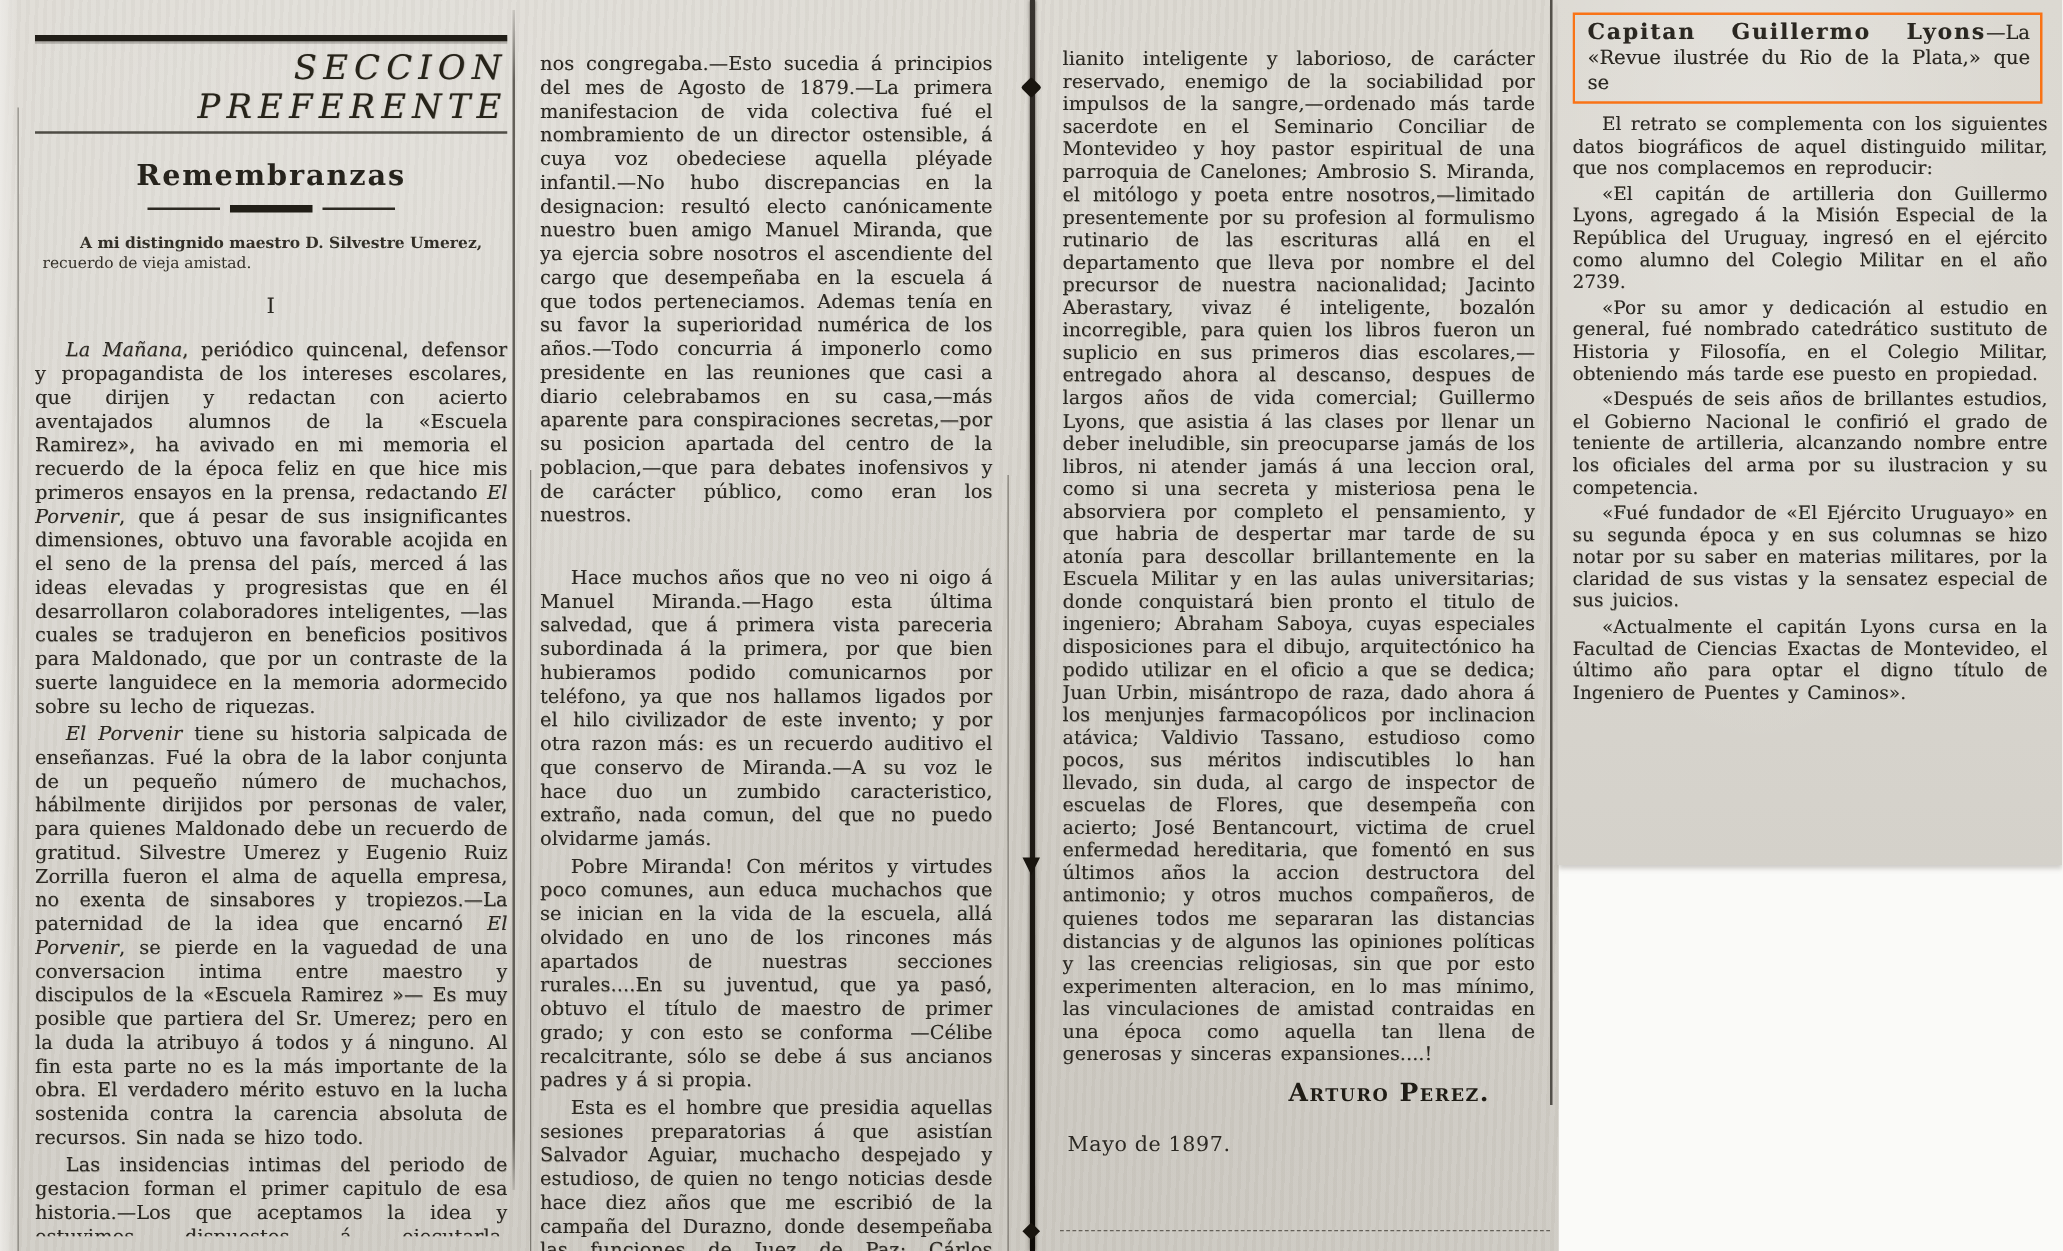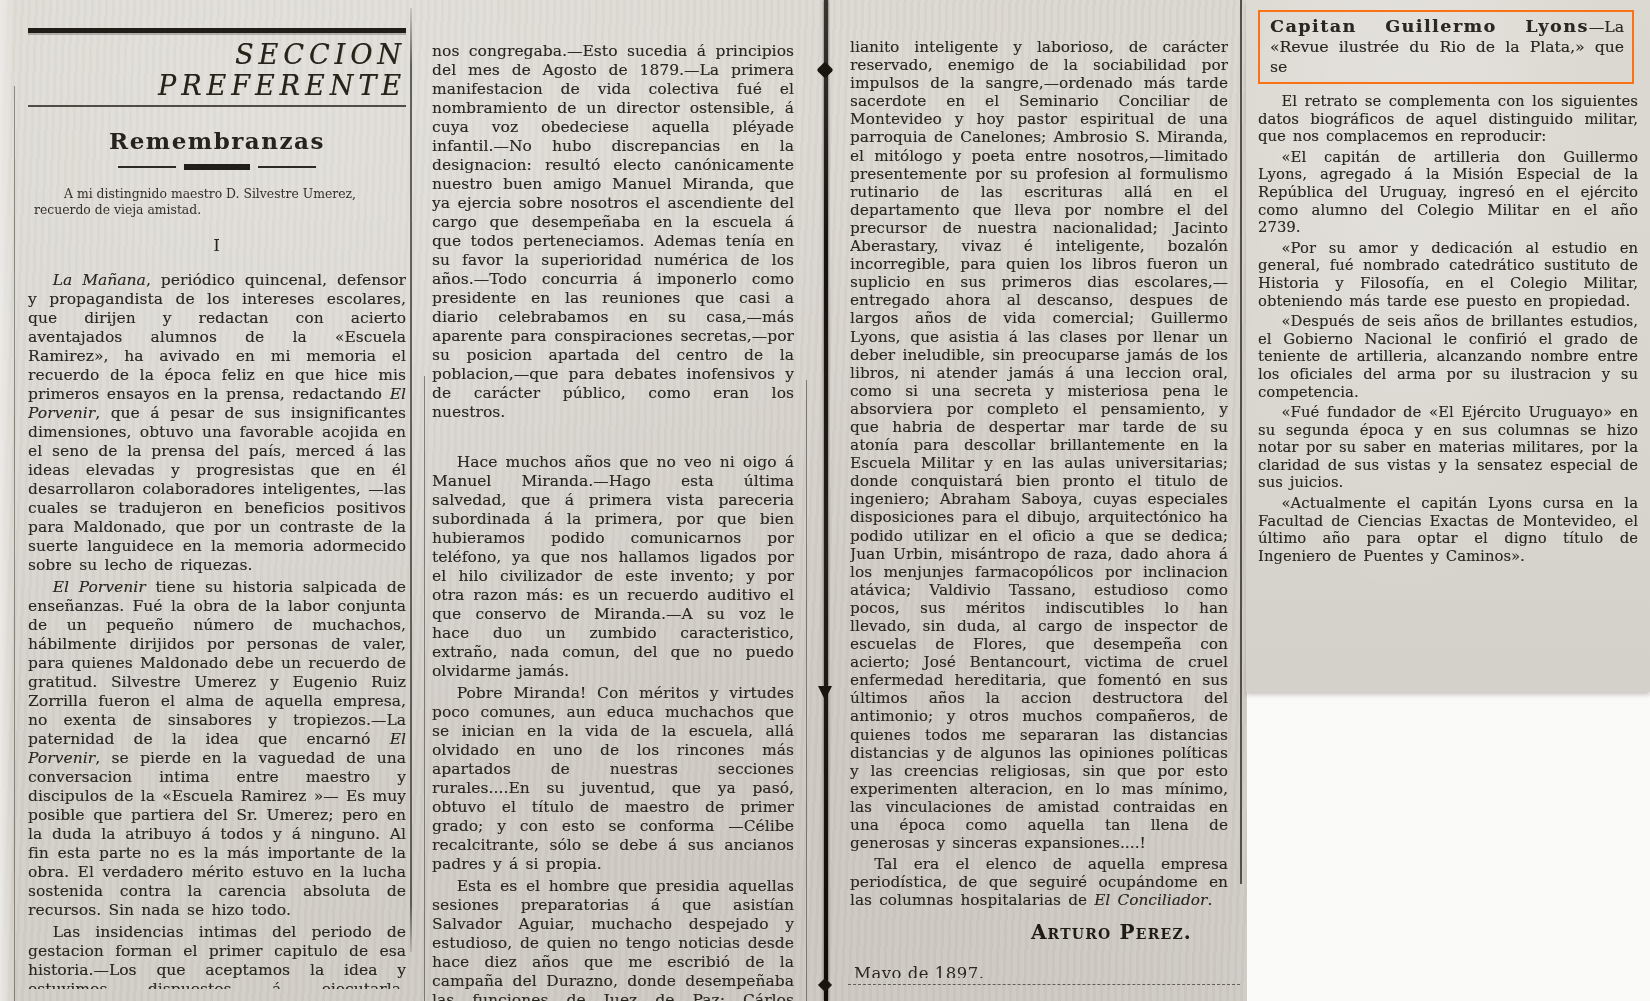--- a/index.html
+++ b/index.html
@@ -51,21 +51,21 @@
   .rule-thick{height:5px;background:#201d17;margin:14px 0 2px 0;box-shadow:0 2px 0 rgba(32,29,23,.25);}
   h1.section{margin:6px 0 4px 0;text-align:right;font-weight:normal;font-size:27px;
     letter-spacing:5px;color:#262319;text-shadow:.4px .4px .6px rgba(35,30,22,.5);font-style:italic;}
   .rule-thin{height:2px;background:#35322b;opacity:.85;}
   h2.article{margin:20px 0 8px 0;text-align:center;font-size:23px;letter-spacing:1.5px;
     font-weight:bold;color:#26231c;}
   .orn-div{display:flex;align-items:center;justify-content:center;gap:8px;margin:10px 0 16px 0;}
   .orn-div .l{width:58px;height:1.5px;background:#2c2922;}
   .orn-div .b{width:66px;height:6px;background:#211e17;}
   .dedication{font-size:12.4px;line-height:15.5px;margin:4px 0 10px 6px;color:#332f27;}
-  .dedication .d1{display:block;text-indent:30px;}
+  .dedication .d1{display:block;text-indent:30px;font-weight:bold;}
   .dedication .d2{display:block;}
   .chapter{text-align:center;font-size:17px;margin:18px 0 16px 0;letter-spacing:1px;}
 
   
   p.body{margin:0 0 3px 0;font-size:15.4px;line-height:19px;text-align:justify;
     word-spacing:2.2px;letter-spacing:.1px;
     text-shadow:.35px .35px .5px rgba(42,37,30,.38);}
   .col3 p.body{font-size:15.2px;line-height:18.1px;}
   .col4 p.body{font-size:14.7px;line-height:17.6px;}
   p.ind{text-indent:1.6em;}
@@ -123,21 +123,20 @@
   <div class="col col2">
     <p class="body">nos congregaba.—Esto sucedia á principios del mes de Agosto de 1879.—La primera manifestacion de vida colectiva fué el nombramiento de un director ostensible, á cuya voz obedeciese aquella pléyade infantil.—No hubo discrepancias en la designacion: resultó electo canónicamente nuestro buen amigo Manuel Miranda, que ya ejercia sobre nosotros el ascendiente del cargo que desempeñaba en la escuela á que todos perteneciamos. Ademas tenía en su favor la superioridad numérica de los años.—Todo concurria á imponerlo como presidente en las reuniones que casi a diario celebrabamos en su casa,—más aparente para conspiraciones secretas,—por su posicion apartada del centro de la poblacion,—que para debates inofensivos y de carácter público, como eran los nuestros.</p>
     <div class="gap"></div>
     <p class="body ind">Hace muchos años que no veo ni oigo á Manuel Miranda.—Hago esta última salvedad, que á primera vista pareceria subordinada á la primera, por que bien hubieramos podido comunicarnos por teléfono, ya que nos hallamos ligados por el hilo civilizador de este invento; y por otra razon más: es un recuerdo auditivo el que conservo de Miranda.—A su voz le hace duo un zumbido caracteristico, extraño, nada comun, del que no puedo olvidarme jamás.</p>
     <p class="body ind">Pobre Miranda! Con méritos y virtudes poco comunes, aun educa muchachos que se inician en la vida de la escuela, allá olvidado en uno de los rincones más apartados de nuestras secciones rurales....En su juventud, que ya pasó, obtuvo el título de maestro de primer grado; y con esto se conforma —Célibe recalcitrante, sólo se debe á sus ancianos padres y á si propia.</p>
     <p class="body ind">Esta es el hombre que presidia aquellas sesiones preparatorias á que asistían Salvador Aguiar, muchacho despejado y estudioso, de quien no tengo noticias desde hace diez años que me escribió de la campaña del Durazno, donde desempeñaba las funciones de Juez de Paz; Cárlos Fernandez, lector incansable de obras en francés que no eximilaba jamás, establecido hoy en Minas, con su titulo de escribano conquistado por esfuerzo propio tras largas vigilias y sacrificios; Santiago Cláuser, ita-</p>
   </div>
 
   <div class="col col3">
     <p class="body">lianito inteligente y laborioso, de carácter reservado, enemigo de la sociabilidad por impulsos de la sangre,—ordenado más tarde sacerdote en el Seminario Conciliar de Montevideo y hoy pastor espiritual de una parroquia de Canelones; Ambrosio S. Miranda, el mitólogo y poeta entre nosotros,—limitado presentemente por su profesion al formulismo rutinario de las escrituras allá en el departamento que lleva por nombre el del precursor de nuestra nacionalidad; Jacinto Aberastary, vivaz é inteligente, bozalón incorregible, para quien los libros fueron un suplicio en sus primeros dias escolares,—entregado ahora al descanso, despues de largos años de vida comercial; Guillermo Lyons, que asistia á las clases por llenar un deber ineludible, sin preocuparse jamás de los libros, ni atender jamás á una leccion oral, como si una secreta y misteriosa pena le absorviera por completo el pensamiento, y que habria de despertar mar tarde de su atonía para descollar brillantemente en la Escuela Militar y en las aulas universitarias; donde conquistará bien pronto el titulo de ingeniero; Abraham Saboya, cuyas especiales disposiciones para el dibujo, arquitectónico ha podido utilizar en el oficio a que se dedica; Juan Urbin, misántropo de raza, dado ahora á los menjunjes farmacopólicos por inclinacion atávica; Valdivio Tassano, estudioso como pocos, sus méritos indiscutibles lo han llevado, sin duda, al cargo de inspector de escuelas de Flores, que desempeña con acierto; José Bentancourt, victima de cruel enfermedad hereditaria, que fomentó en sus últimos años la accion destructora del antimonio; y otros muchos compañeros, de quienes todos me separaran las distancias distancias y de algunos las opiniones políticas y las creencias religiosas, sin que por esto experimenten alteracion, en lo mas mínimo, las vinculaciones de amistad contraidas en una época como aquella tan llena de generosas y sinceras expansiones....!</p>
-    <p class="body ind">Tal era el elenco de aquella empresa periodística, de que seguiré ocupándome en las columnas hospitalarias de <i>El Conciliador</i>.</p>
     <div class="sig">Arturo Perez.</div>
     <div class="dateline">Mayo de 1897.</div>
   </div>
 
   <div class="col col4">
     <div class="titlebox">
       <b>Capitan Guillermo Lyons</b><span>—La «Revue ilustrée du Rio de la Plata,» que se</span>
     </div>
     <p class="body ind">El retrato se complementa con los siguientes datos biográficos de aquel distinguido militar, que nos complacemos en reproducir:</p>
     <p class="body ind">«El capitán de artilleria don Guillermo Lyons, agregado á la Misión Especial de la República del Uruguay, ingresó en el ejército como alumno del Colegio Militar en el año 2739.</p>

